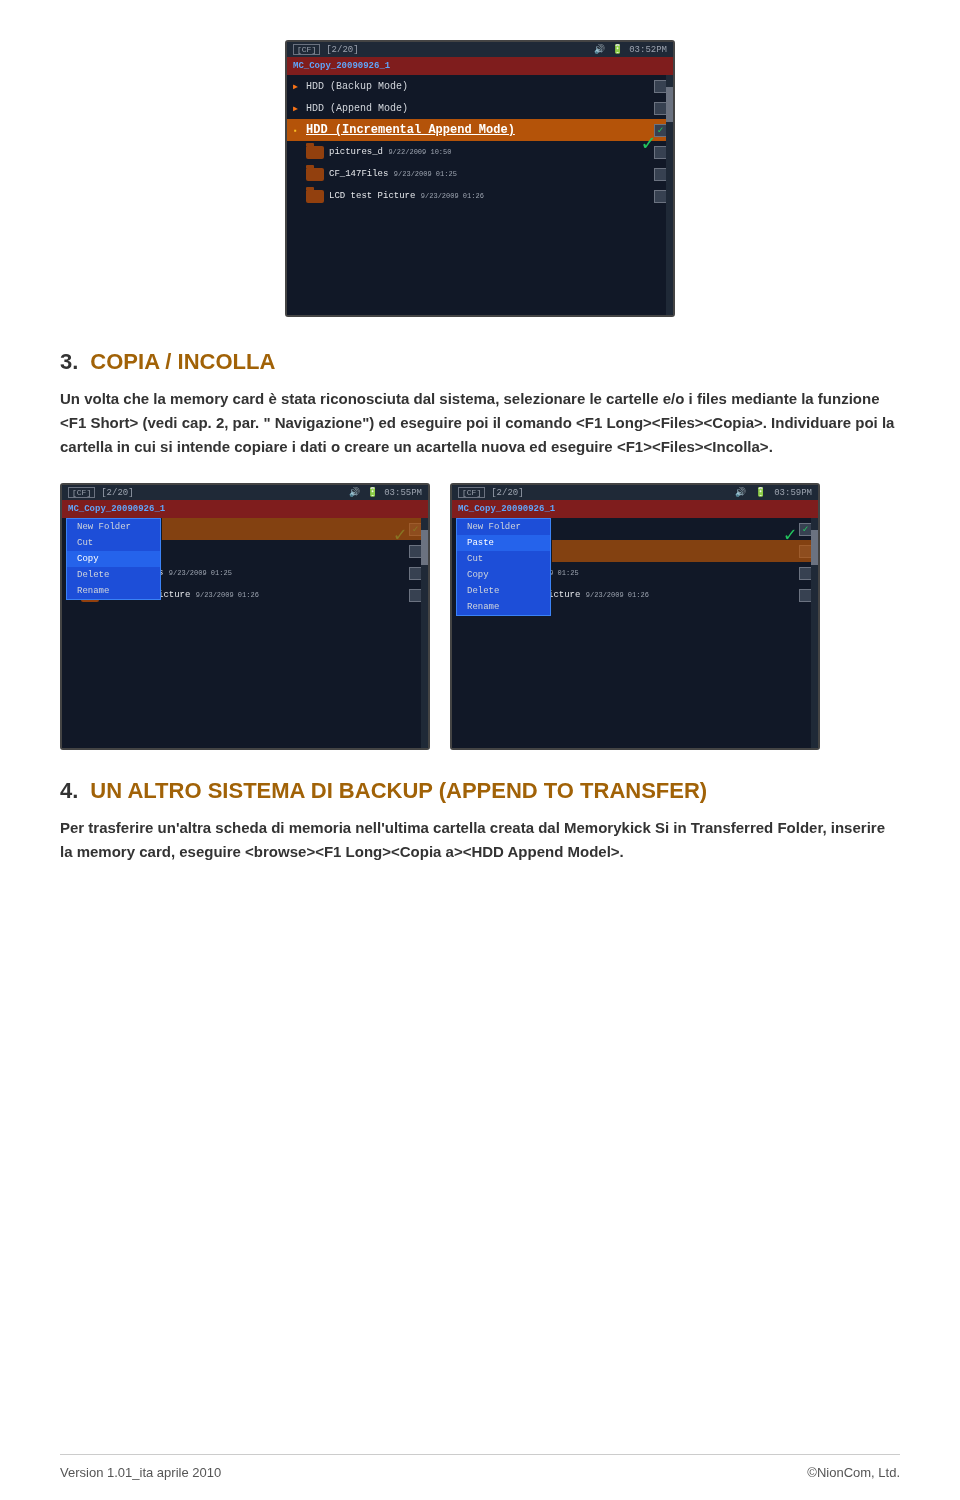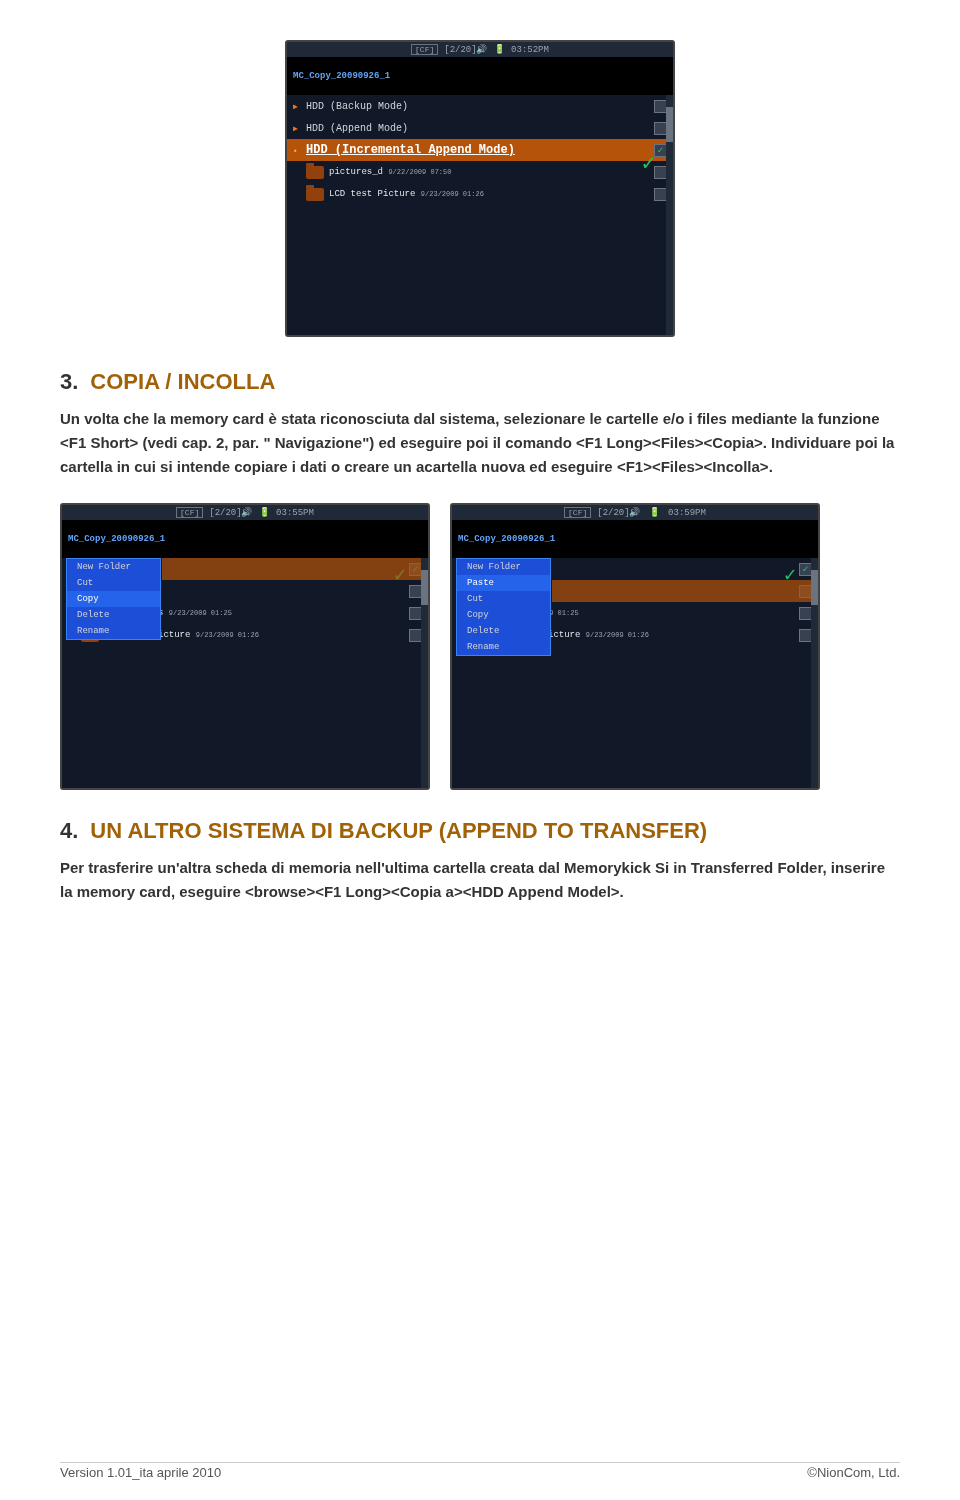--- a/index.html
+++ b/index.html
@@ -63,48 +63,48 @@
     
     .page-footer {
       position: absolute;
       bottom: 20px;
       left: 60px;
       right: 60px;
       display: flex;
       justify-content: space-between;
       align-items: center;
       border-top: 1px solid #ccc;
-      padding-top: 2px;
+      padding-top: 10px;
       font-size: 13px;
       color: #555;
       margin-top: 38px;
     }
 
     
     .sim-screen {
       width: 390px;
       background: #111827;
       border: 2px solid #444;
       border-radius: 3px;
       overflow: hidden;
       font-family: 'Courier New', monospace;
     }
 
     .sim-header {
       background: #1f2937;
       display: flex;
-      justify-content: center;
+      justify-content: space-between;
       padding: 2px 6px;
       font-size: 9px;
       color: #9ca3af;
     }
 
     .sim-titlebar {
-      background: #000000;
-      padding: 14px 6px;
+      background: #7f1d1d;
+      padding: 4px 6px;
       font-size: 9px;
       color: #60a5fa;
       font-weight: bold;
     }
 
     .sim-body {
       background: #111827;
       position: relative;
     }
 
@@ -231,25 +231,34 @@
           <span class="arrow" style="color:#fbbf24;">▪</span>
           <span class="sim-text-block" style="font-size:12px;font-weight:bold;text-decoration:underline;">HDD (Incremental Append Mode)</span>
           <div class="sim-checkbox checked"></div>
         </div>
 
         <div class="sim-row">
           <span class="arrow"></span>
           <span class="sim-folder"></span>
           <div class="sim-text-block">
             <span class="t-name">pictures_d</span>
-            <span class="t-date">9/22/2009 07:50</span>
-          </div>
-          <div class="sim-checkbox"></div>
-        </div>
-
+            <span class="t-date">9/22/2009 10:50</span>
+          </div>
+          <div class="sim-checkbox"></div>
+        </div>
+
+        <div class="sim-row">
+          <span class="arrow"></span>
+          <span class="sim-folder"></span>
+          <div class="sim-text-block">
+            <span class="t-name">CF_147Files</span>
+            <span class="t-date">9/23/2009 01:25</span>
+          </div>
+          <div class="sim-checkbox"></div>
+        </div>
 
         <div class="sim-row">
           <span class="arrow"></span>
           <span class="sim-folder"></span>
           <div class="sim-text-block">
             <span class="t-name">LCD test Picture</span>
             <span class="t-date">9/23/2009 01:26</span>
           </div>
           <div class="sim-checkbox"></div>
         </div>

